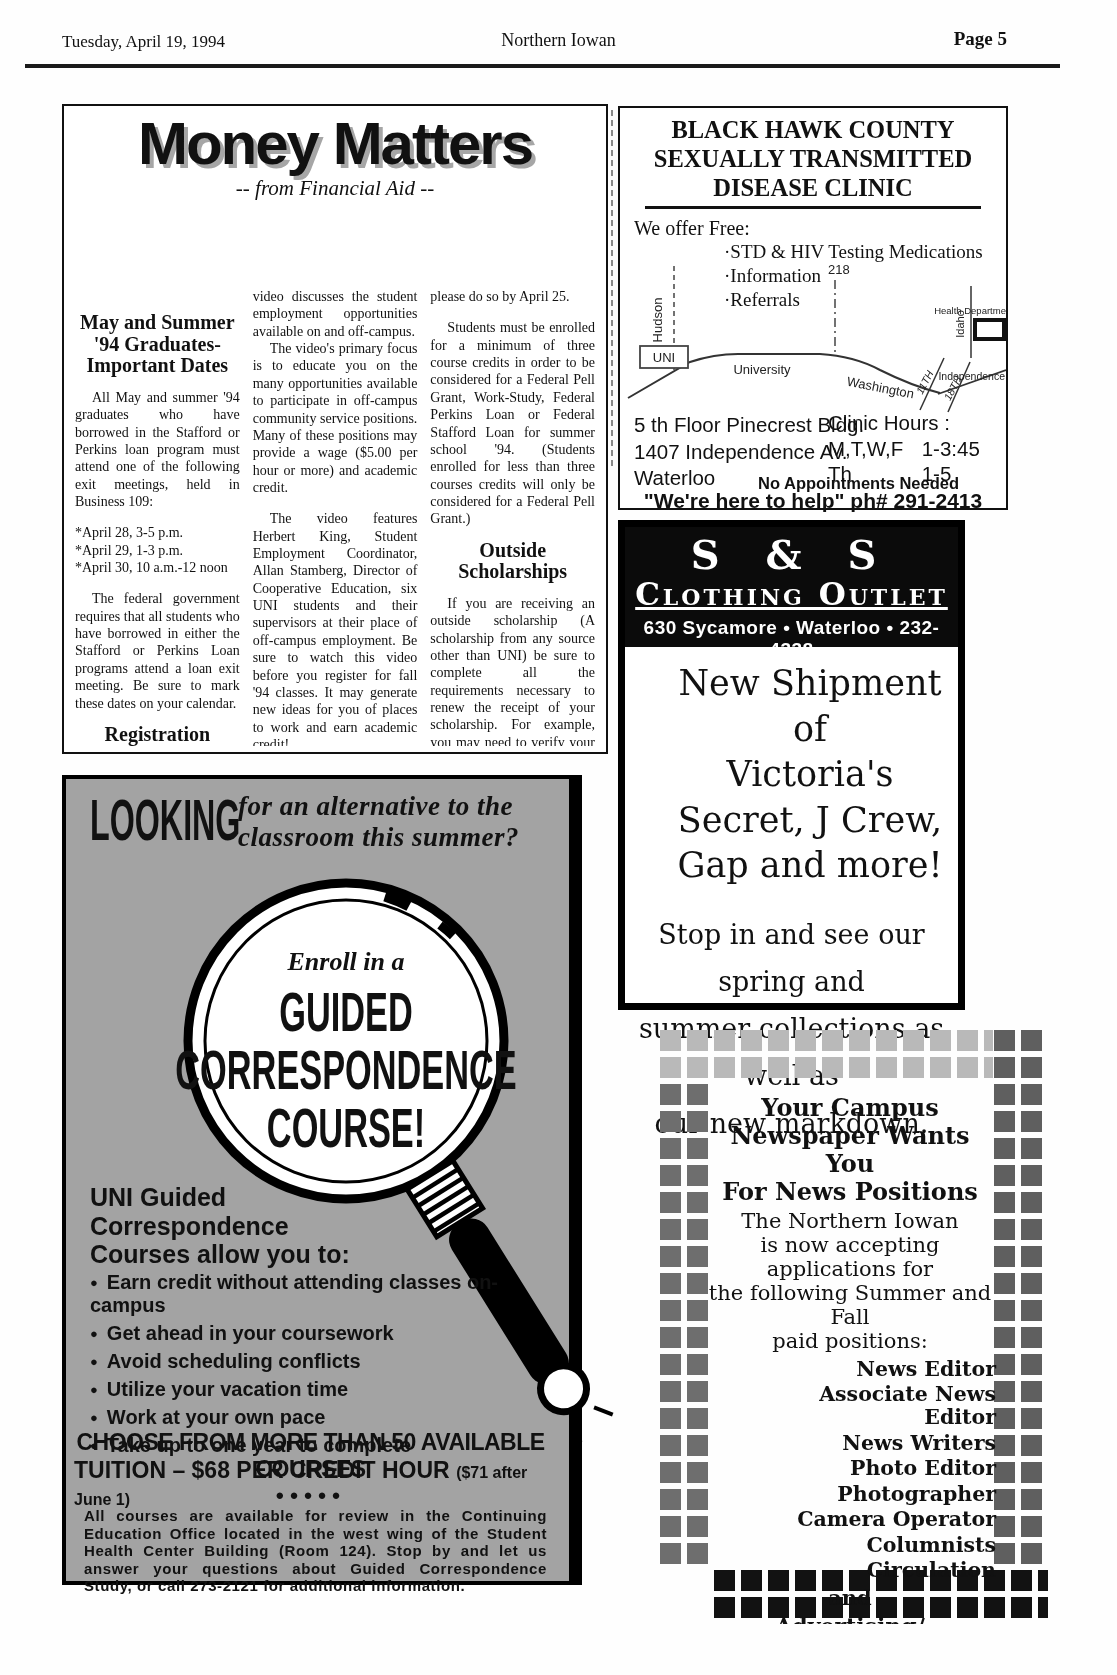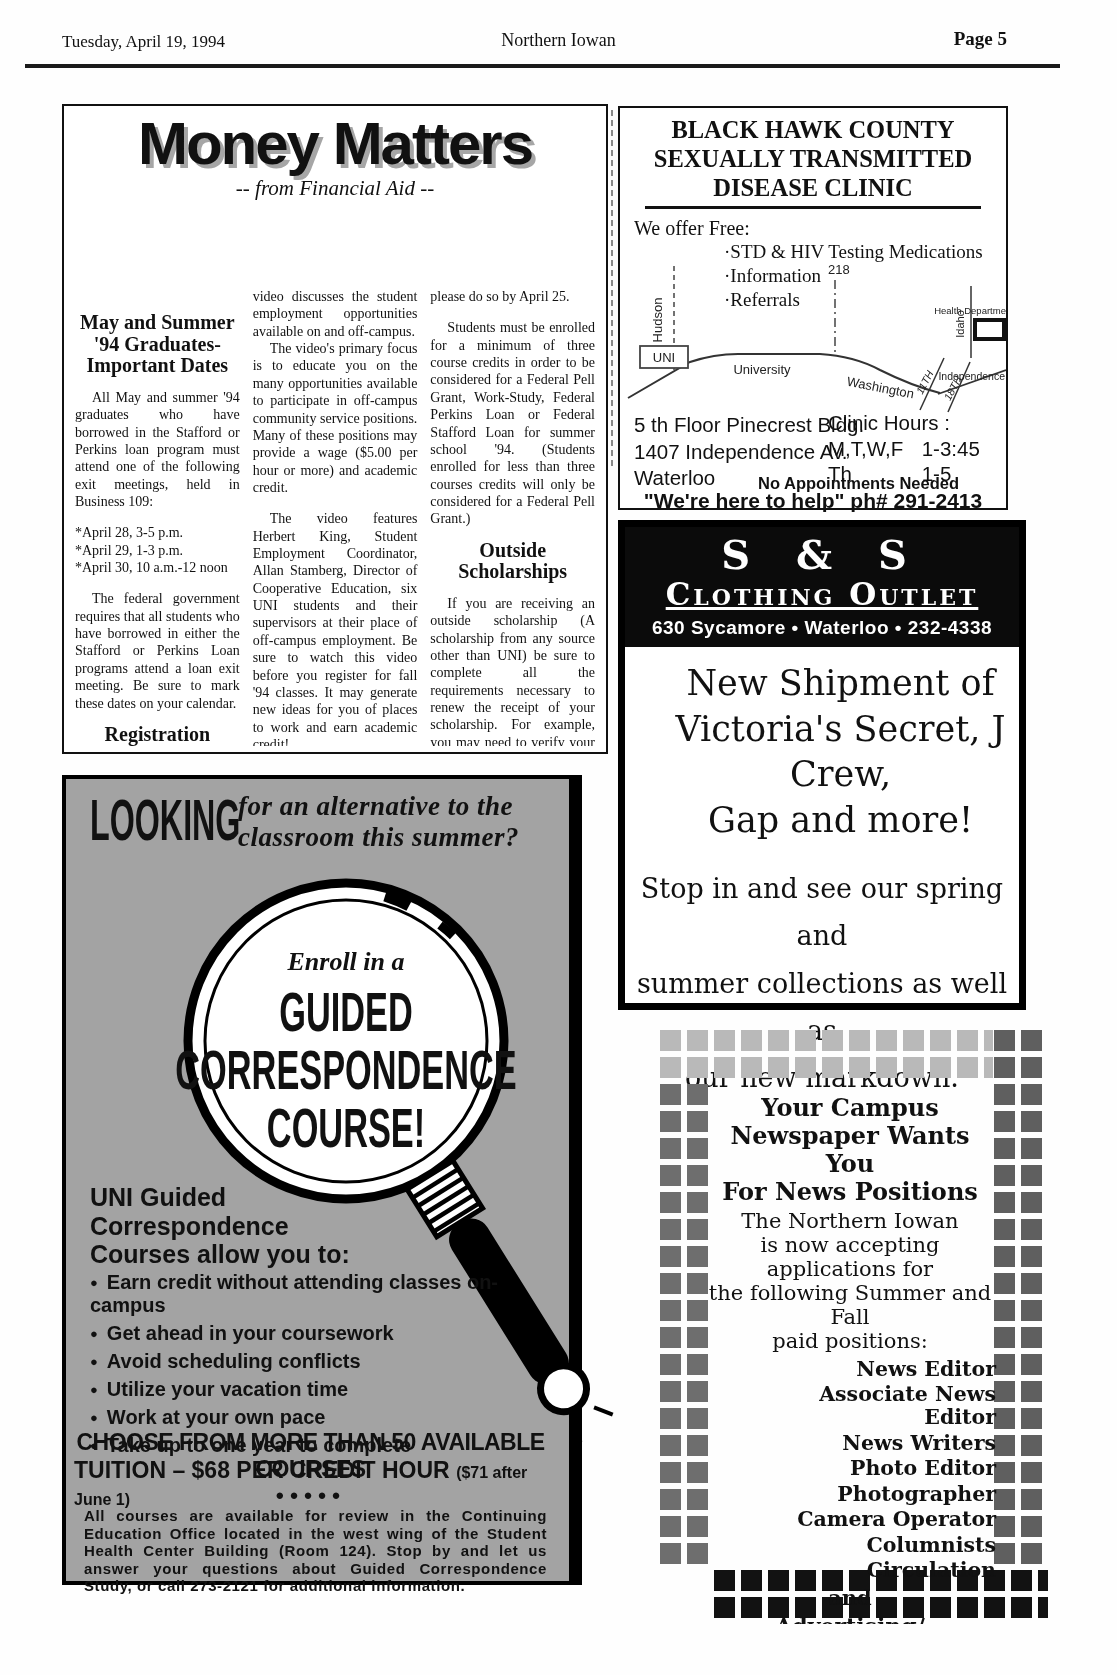--- a/index.html
+++ b/index.html
@@ -36,21 +36,21 @@
   .clinic-offers { margin-left:104px; font:19px/1.25 "Liberation Serif", serif; }
   .clinic-map { position:absolute; left:2px; top:150px; }
   .map-label { font-family:"Liberation Sans", sans-serif; fill:#222; }
   .clinic-address { position:absolute; left:14px; top:304px; font:20.5px/1.3 "Liberation Sans", sans-serif; }
   .clinic-hours { position:absolute; left:208px; top:302px; font:20.5px/1.25 "Liberation Sans", sans-serif; }
   .clinic-hours .row span.day { display:inline-block; width:88px; }
   .clinic-noappt { position:absolute; left:138px; top:366px; font:bold 16.5px "Liberation Sans", sans-serif; }
   .clinic-tagline { position:absolute; left:0; right:0; top:381px; text-align:center; font:bold 21px "Liberation Sans", sans-serif; }
 
   
-  .ss { position:absolute; left:618px; top:520px; width:408px; height:490px; border:7px solid #000; background:#fff; }
+  .ss { position:absolute; left:618px; top:520px; width:347px; height:490px; border:7px solid #000; background:#fff; }
   .ss-banner { background:#0b0b0b; color:#fff; text-align:center; height:120px; }
   .ss-name { font:bold 40px/1 "DejaVu Serif", serif; letter-spacing:16px; padding-top:8px; }
   .ss-sub { font:bold 31px/1 "DejaVu Serif", serif; font-variant:small-caps; letter-spacing:3px; margin-top:4px;text-decoration:underline; }
   .ss-addr { font:bold 19px "Liberation Sans", sans-serif; margin-top:7px; letter-spacing:0.5px; }
   .ss-headline { text-align:center; font:35px/1.3 "DejaVu Serif", serif; margin-top:14px;margin-left:37px; }
   .ss-body { text-align:center; font:27px/1.75 "DejaVu Serif", serif; margin-top:22px; }
 
   
   .look { position:absolute; left:62px; top:775px; width:520px; height:810px; border:4px solid #000; border-right-width:13px; background:#a3a3a3; }
   .look-logo { position:absolute; left:24px; top:12px; font:900 52px/1 "Liberation Sans", sans-serif; transform:scale(0.62,1.12); transform-origin:left top; letter-spacing:0; }

